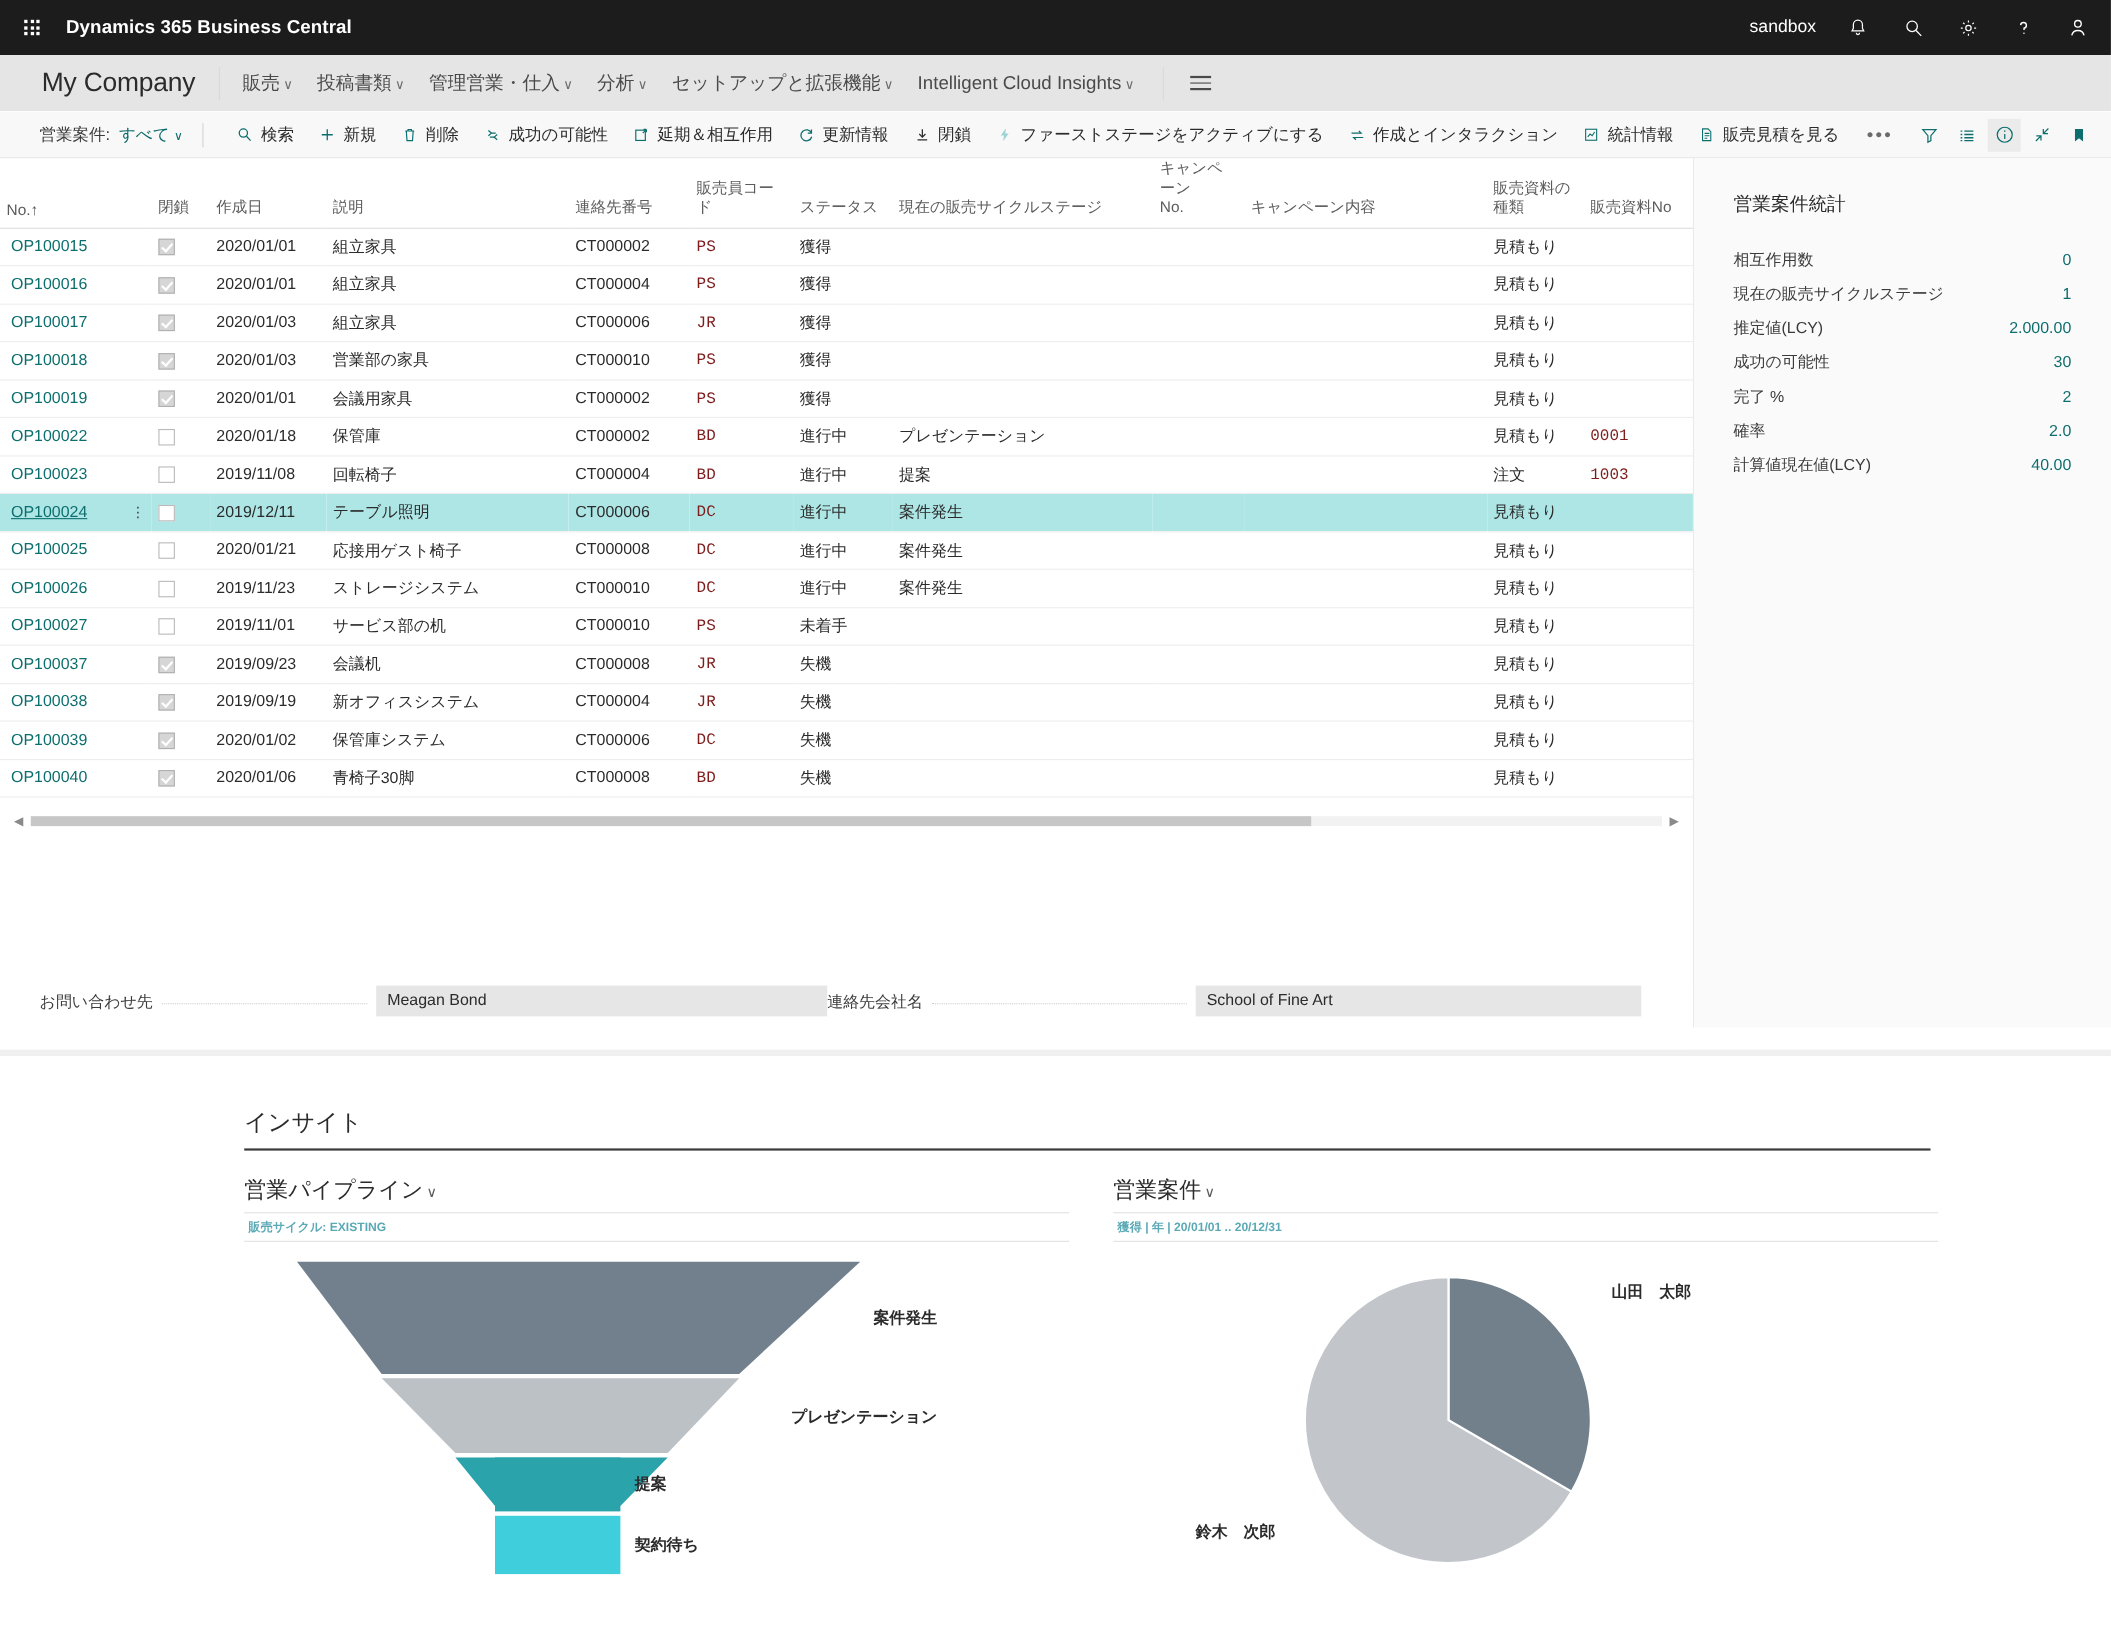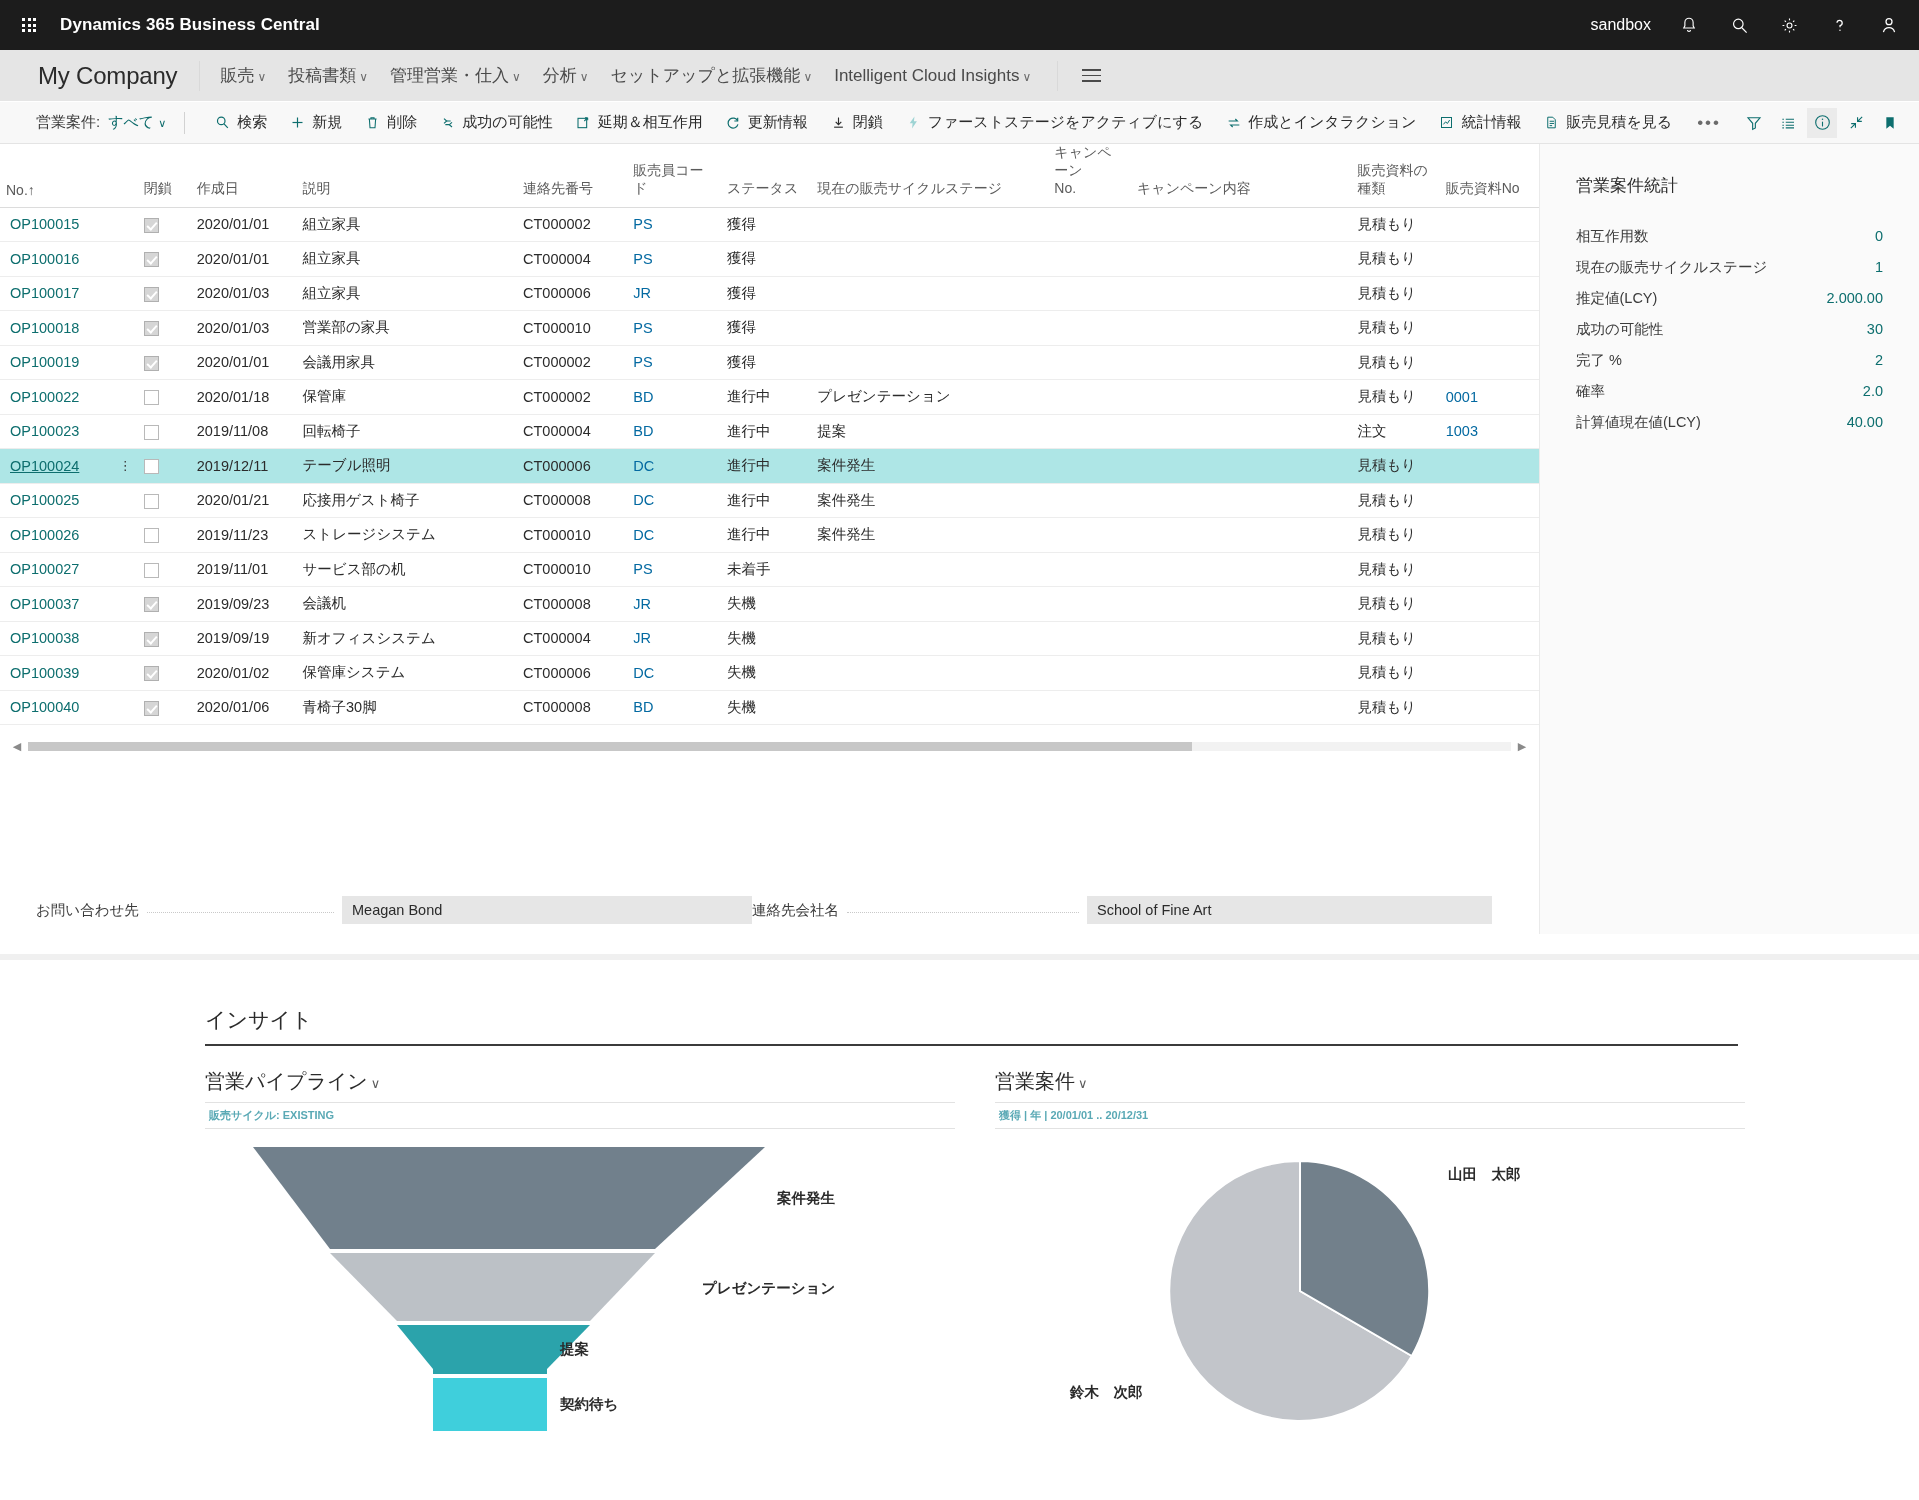--- a/index.html
+++ b/index.html
@@ -174,21 +174,21 @@
     padding: 0 6px;
     height: 34.5px;
     color: #2b2b2b;
     border-bottom: 1px solid #ededed;
     vertical-align: middle;
     white-space: nowrap;
     overflow: hidden;
   }
   table.grid tr.selected td { background: #aee6e6; }
   table.grid tr.selected td.c-no a { text-decoration: underline; }
-  .c-link { color: #0369a1; cursor: pointer; }
+  .c-link { color: #7f1d1d; cursor: pointer; font-family: Liberation Mono, monospace; }
   .c-no { position: relative; padding-left: 10px !important; }
   .c-no a { color: #0d6e6e; text-decoration: none; cursor: pointer; }
   .rowdots {
     position: absolute;
     right: 6px; top: 50%;
     transform: translateY(-50%);
     color: #3b3b3b;
     font-size: 13px;
     letter-spacing: 0;
     line-height: .75;
@@ -283,20 +283,21 @@
     margin-bottom: 12px;
   }
   .fb-row .k { color: #3b3b3b; }
   .fb-row .v { margin-left: auto; color: #0d6e6e; }
 
   
   .divider-band { height: 6px; background: #f0f0f0; }
   .insights {
     padding: 46px 0 0 205px;
     background: #ffffff;
+    margin-left: 17px;
   }
   .insights-title {
     font-size: 21px;
     color: #2b2b2b;
     margin: 0 0 10px 0;
     font-weight: normal;
   }
   .insights-rule {
     width: 1533px;
     height: 2px;

